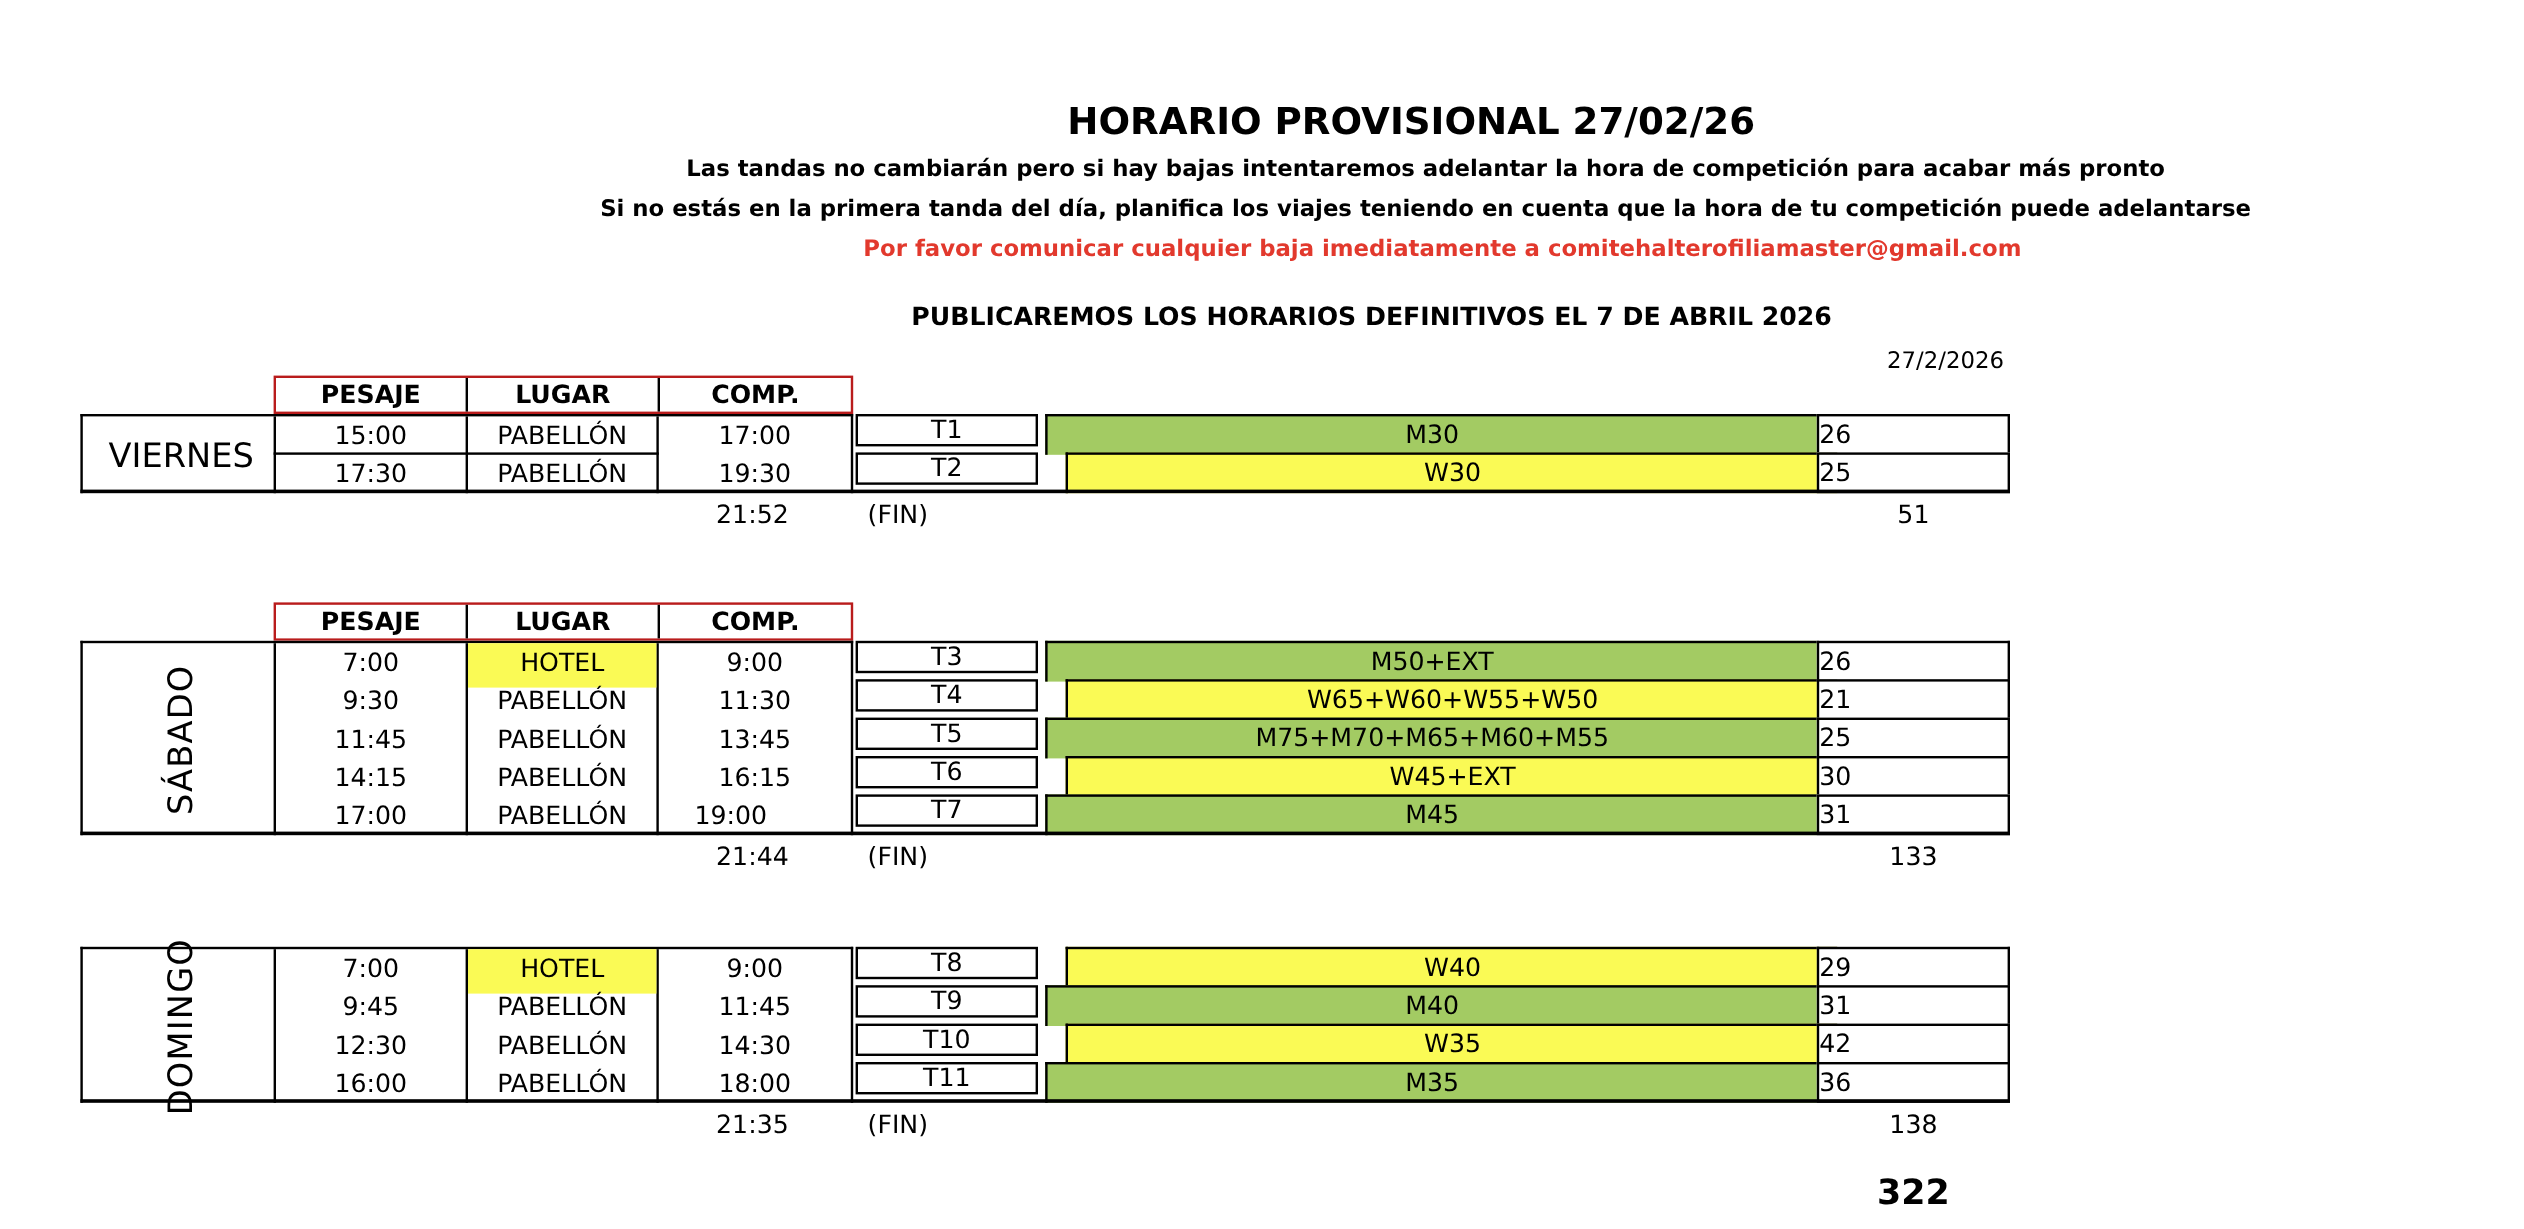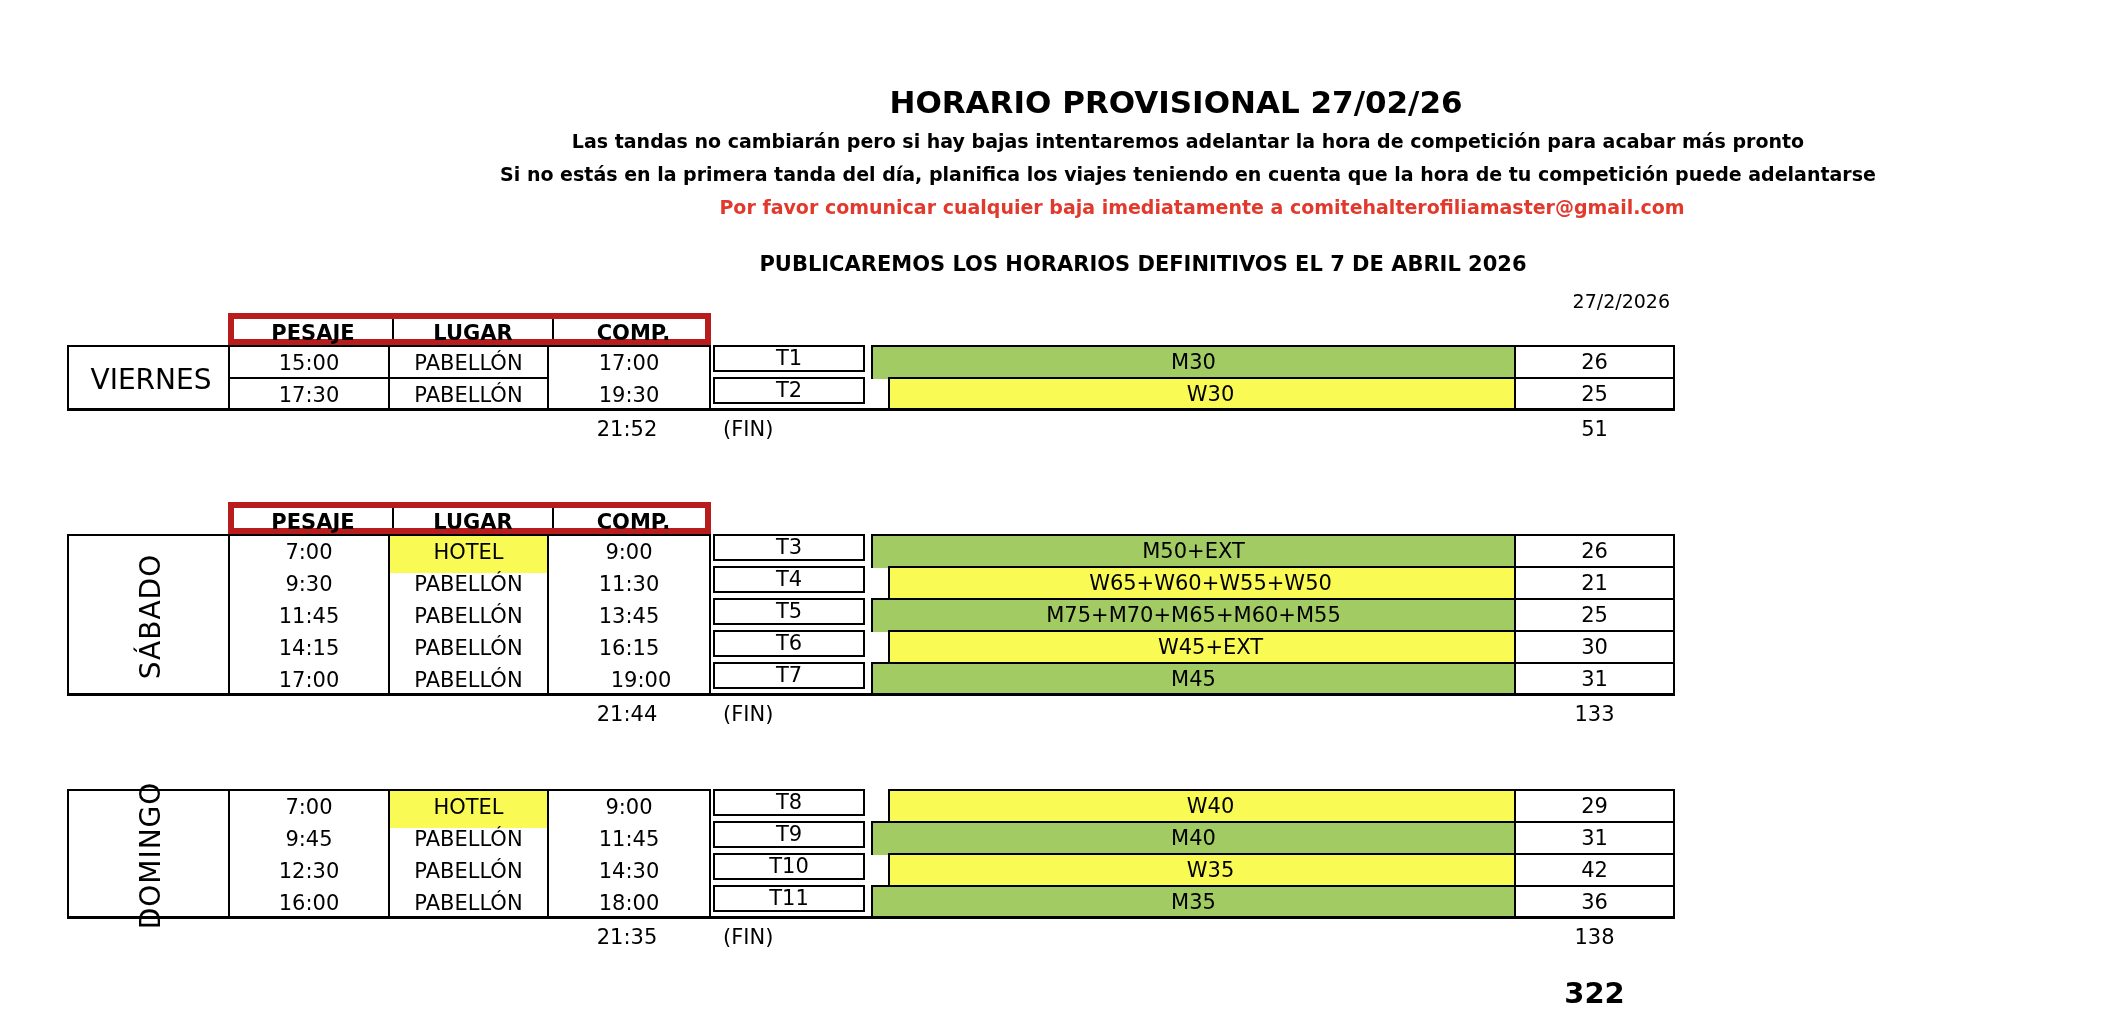--- a/index.html
+++ b/index.html
@@ -8,34 +8,34 @@
     font-family:"DejaVu Sans","Liberation Sans",sans-serif;color:#000;overflow:hidden;
   }
   .ctext{position:absolute;transform:translateX(-50%);white-space:nowrap;}
   .title{font-size:31px;font-weight:bold;}
   .note{font-size:19px;font-weight:bold;}
   .alert{font-size:19px;font-weight:bold;color:var(--alert_red,#e2392d);}
   .publish{font-size:21px;font-weight:bold;}
   .revdate{position:absolute;left:1170px;width:500px;top:290px;text-align:right;font-size:19px;}
 
   .tbl{position:absolute;left:67px;width:1608px;}
-  .hdr-box{position:absolute;left:161px;top:0;width:483px;height:32px;border:6px solid #b91c1c;box-sizing:border-box;background:#fff;}
+  .hdr-box{position:absolute;left:161px;top:0;width:483px;height:32px;border:2px solid #b91c1c;box-sizing:border-box;background:#fff;}
   .hdr-box .lbl{position:absolute;top:0;height:28px;line-height:28px;text-align:center;font-weight:bold;font-size:21px;}
   .vsep{position:absolute;top:0;bottom:0;width:2px;background:#000;}
   .main-box{position:absolute;left:0;width:644px;border:2px solid #000;border-bottom:none;box-sizing:border-box;background:#fff;}
   .main-box .cell{position:absolute;height:32px;line-height:32px;text-align:center;font-size:21px;}
   .main-box .cell.hl{background:var(--yellow,#fafa55);height:37px;}
   .hseg{position:absolute;height:2px;background:#000;}
   .day-h,.day-v{position:absolute;left:0;top:0;width:164px;height:100%;display:flex;align-items:center;justify-content:center;font-size:28px;}
   .day-v span{transform:rotate(-90deg);white-space:nowrap;letter-spacing:1px;}
   .t-cell{position:absolute;left:646px;width:152px;height:27px;border:2px solid #000;box-sizing:border-box;background:#fff;text-align:center;font-size:21px;line-height:23px;}
   .cat-cell{position:absolute;left:804px;width:643px;height:34px;border-top:2px solid #000;border-left:2px solid #000;box-sizing:border-box;text-align:center;font-size:21px;line-height:31px;}
   .cat-cell.green{background:var(--green,#a3cb63);}
   .cat-cell.yellow{background:var(--yellow,#fafa55);margin-left:17px;}
-  .cnt-cell{position:absolute;left:1447px;width:161px;height:34px;border:2px solid #000;border-bottom:none;box-sizing:border-box;background:#fff;text-align:center;font-size:21px;line-height:31px;}
+  .cnt-cell{position:absolute;left:1447px;width:161px;height:34px;border:2px solid #000;border-bottom:none;box-sizing:border-box;background:#fff;font-size:21px;line-height:31px;}
   .cnt-cell.last{border-bottom:2px solid #000;}
   .bottom-line{position:absolute;left:0;width:1608px;height:3px;background:#000;}
   .fin{position:absolute;height:32px;line-height:32px;font-size:21px;}
   .fin.time{left:478px;width:164px;text-align:center;}
   .fin.flbl{left:656px;width:170px;text-align:left;}
   .fin.total{left:1447px;width:161px;text-align:center;}
   .grand{position:absolute;left:1514px;width:161px;top:976px;height:34px;line-height:34px;text-align:center;font-size:29px;font-weight:bold;}
 </style>
 </head>
 <body>
@@ -104,21 +104,21 @@
       <div class="cell" style="left:321px;top:32px;width:157px">PABELLÓN</div>
       <div class="cell" style="left:480px;top:32px;width:160px">11:30</div>
       <div class="cell" style="left:161px;top:64px;width:158px">11:45</div>
       <div class="cell" style="left:321px;top:64px;width:157px">PABELLÓN</div>
       <div class="cell" style="left:480px;top:64px;width:160px">13:45</div>
       <div class="cell" style="left:161px;top:96px;width:158px">14:15</div>
       <div class="cell" style="left:321px;top:96px;width:157px">PABELLÓN</div>
       <div class="cell" style="left:480px;top:96px;width:160px">16:15</div>
       <div class="cell" style="left:161px;top:128px;width:158px">17:00</div>
       <div class="cell" style="left:321px;top:128px;width:157px">PABELLÓN</div>
-      <div class="cell" style="left:508px;top:128px;width:128px">19:00</div>
+      <div class="cell" style="left:476px;top:128px;width:128px">19:00</div>
     </div>
     <div class="t-cell" style="top:32px">T3</div>
     <div class="cat-cell green" style="top:32px">M50+EXT</div>
     <div class="cnt-cell" style="top:32px">26</div>
     <div class="t-cell" style="top:64px">T4</div>
     <div class="cat-cell yellow" style="top:64px">W65+W60+W55+W50</div>
     <div class="cnt-cell" style="top:64px">21</div>
     <div class="t-cell" style="top:96px">T5</div>
     <div class="cat-cell green" style="top:96px">M75+M70+M65+M60+M55</div>
     <div class="cnt-cell" style="top:96px">25</div>

